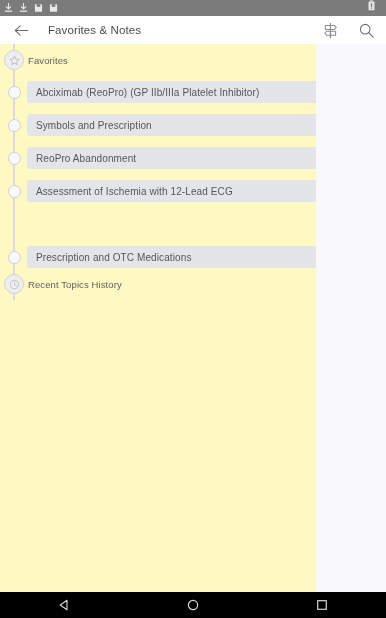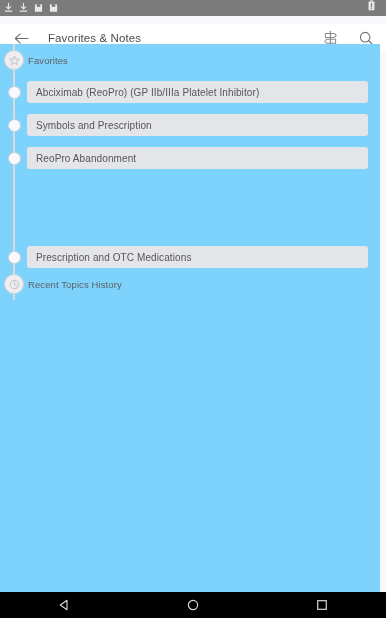--- a/index.html
+++ b/index.html
@@ -47,21 +47,21 @@
     color: #fff;
     font-size: 9px;
     line-height: 16px;
     letter-spacing: 0.2px;
     padding-right: 2px;
   }
 
   
   #toolbar {
     position: absolute;
-    top: 24px; left: 0;
+    top: 16px; left: 0;
     width: 386px;
     height: 28px;
     background: #ffffff;
     display: flex;
     align-items: center;
     box-sizing: border-box;
     padding: 0 10px;
   }
   #back-button {
     width: 22px;
@@ -91,23 +91,23 @@
     display: flex;
     align-items: center;
     justify-content: center;
     cursor: pointer;
   }
 
   
   #content {
     position: absolute;
     top: 44px; left: 0;
-    width: 380px;
+    width: 316px;
     height: 548px;
-    background: #7dd3fc;
+    background: #fef9c3;
     overflow: hidden;
   }
 
   
   #timeline-rail {
     position: absolute;
     left: 13px;
     top: 0;
     width: 1.5px;
     height: 256px;
@@ -309,20 +309,28 @@
 
     <div class="row" style="top:98px;">
       <div class="node">
           <div class="node-small"></div>
         </div>
       <div class="pill">
         <span class="pill-label">ReoPro Abandonment</span>
       </div>
     </div>
 
+    <div class="row" style="top:131px;">
+      <div class="node">
+          <div class="node-small"></div>
+        </div>
+      <div class="pill">
+        <span class="pill-label">Assessment of Ischemia with 12-Lead ECG</span>
+      </div>
+    </div>
 
 
     <div class="row" style="top:197px;">
       <div class="node">
           <div class="node-small"></div>
         </div>
       <div class="pill">
         <span class="pill-label">Prescription and OTC Medications</span>
       </div>
     </div>

